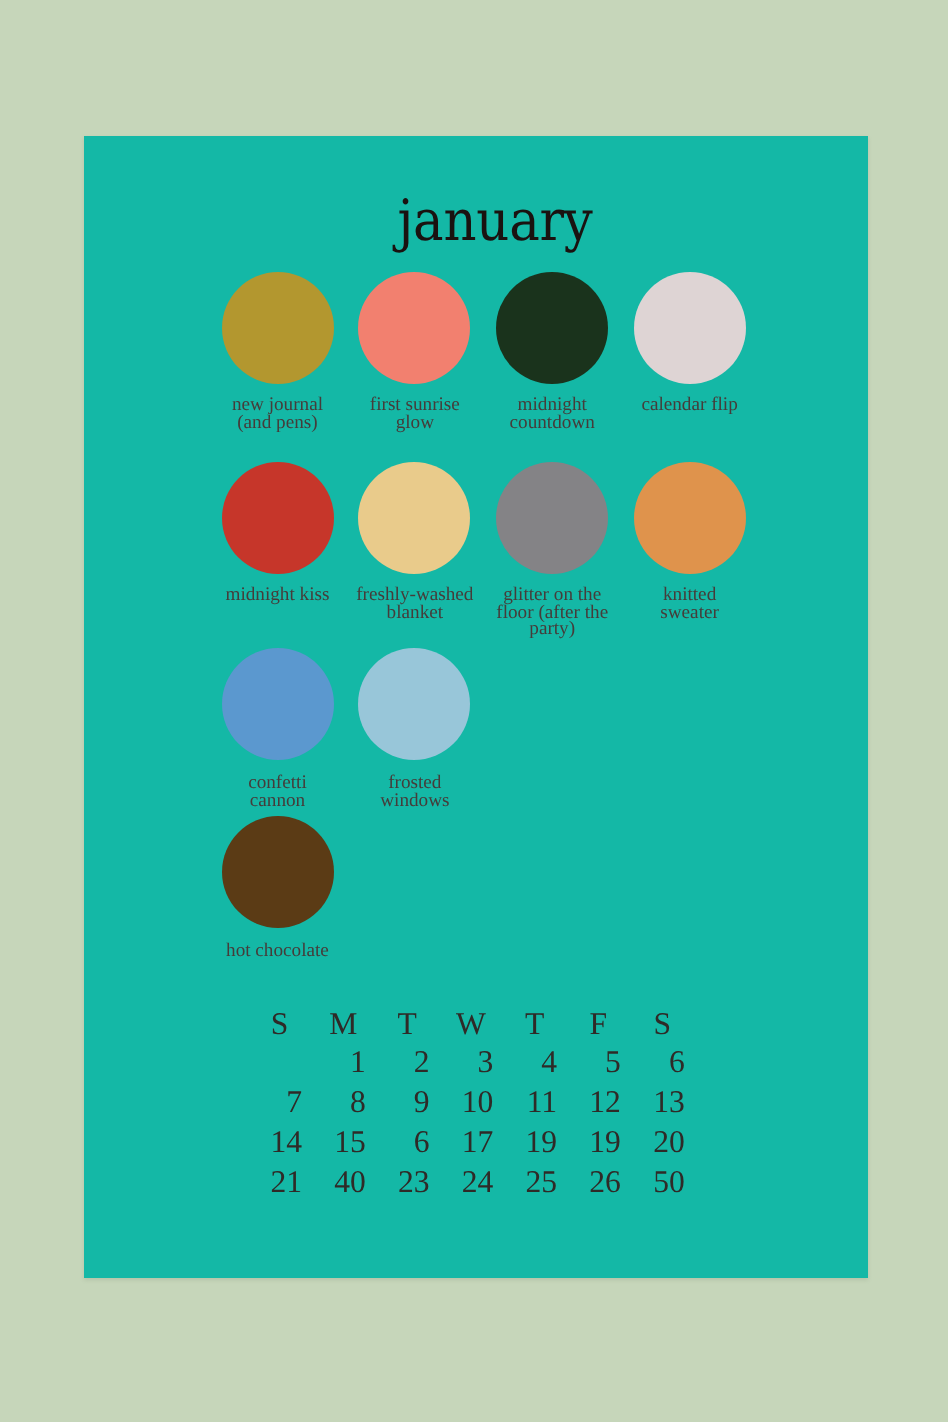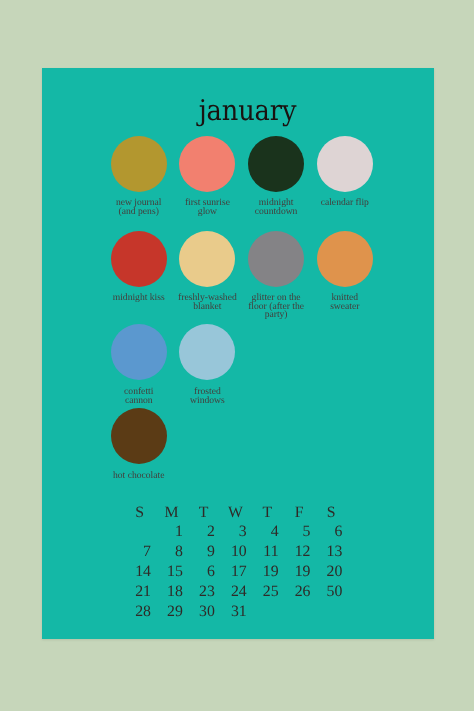--- a/index.html
+++ b/index.html
@@ -169,33 +169,24 @@
           <td>14</td>
           <td>15</td>
           <td>6</td>
           <td>17</td>
           <td>19</td>
           <td>19</td>
           <td>20</td>
         </tr>
         <tr>
           <td>21</td>
-          <td>18</td>
+          <td>40</td>
           <td>23</td>
           <td>24</td>
           <td>25</td>
           <td>26</td>
           <td>50</td>
-        </tr>
-        <tr>
-          <td>28</td>
-          <td>29</td>
-          <td>30</td>
-          <td>31</td>
-          <td></td>
-          <td></td>
-          <td></td>
         </tr>
       </tbody>
     </table>
   </div>
 
 </div>
 
 </body></html>

